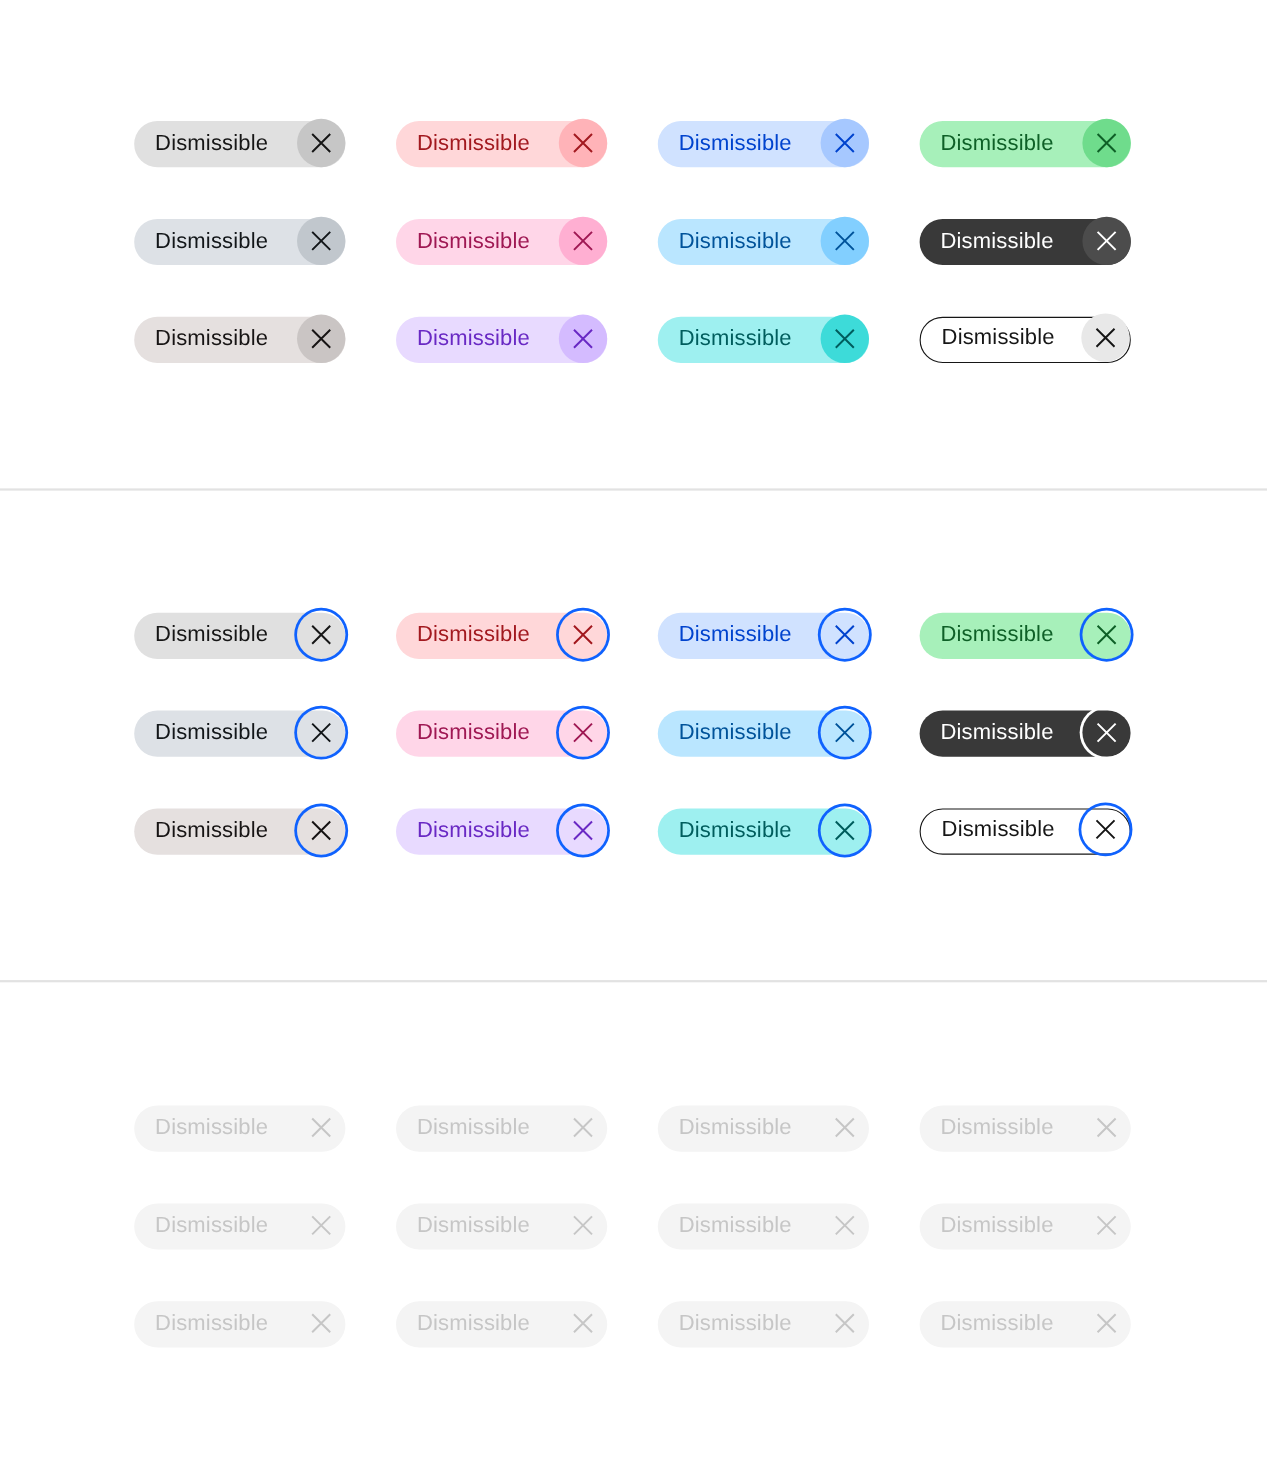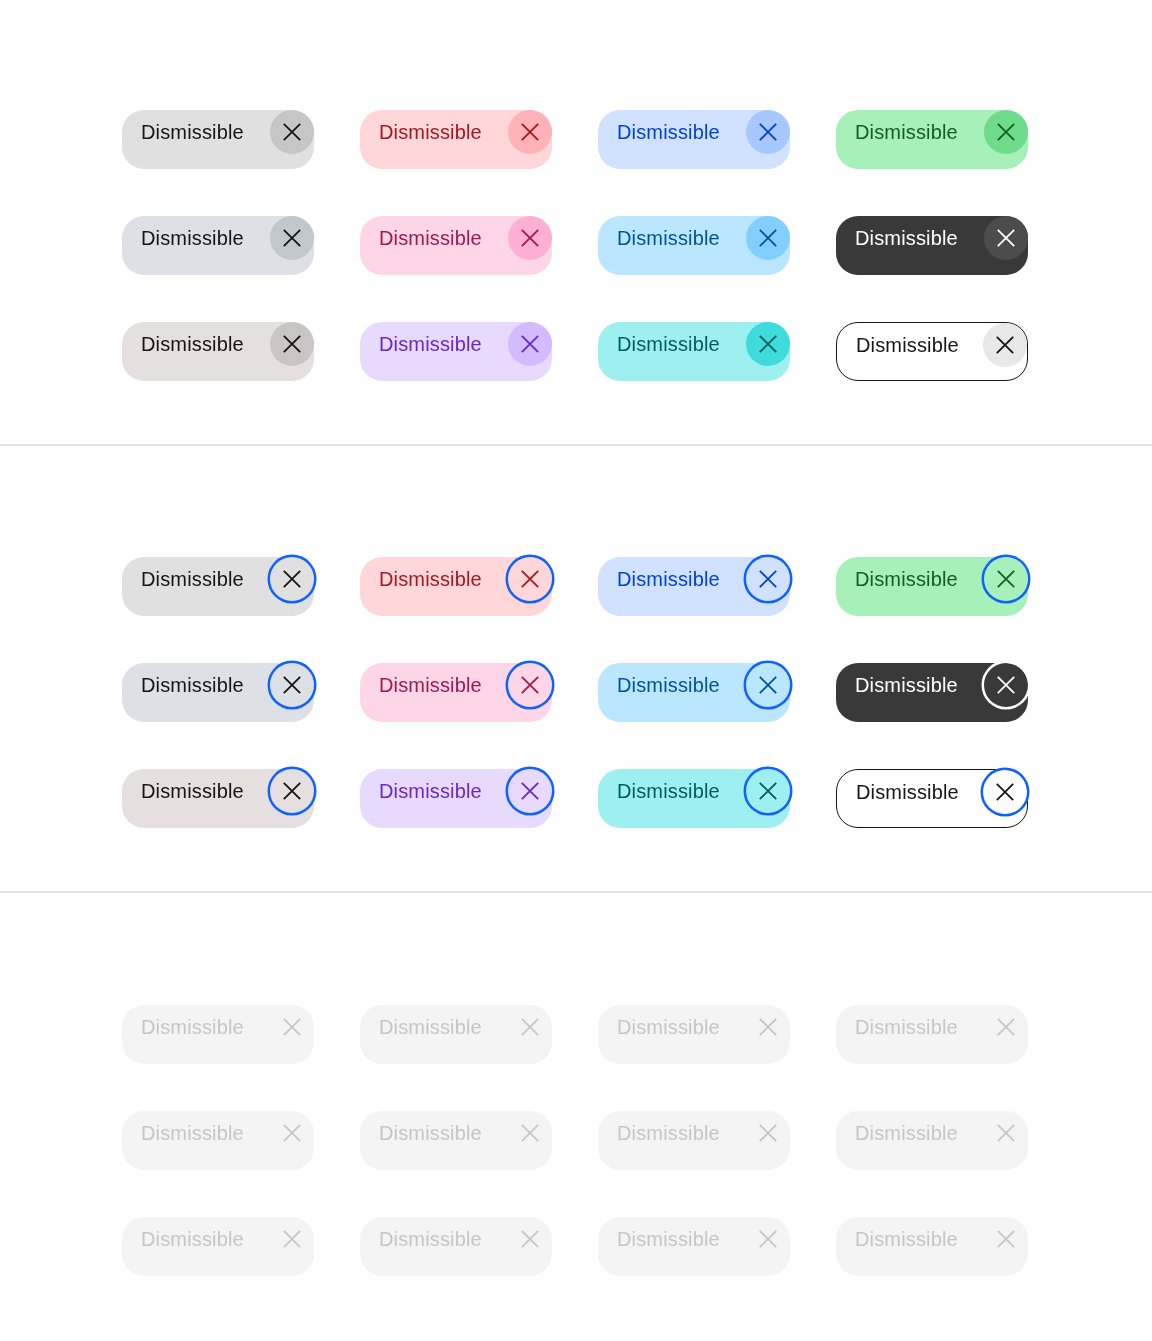--- a/index.html
+++ b/index.html
@@ -34,24 +34,24 @@
     height: 2px;
     background: #e2e2e2;
   }
   .divider-1 { top: 444px; }
   .divider-2 { top: 891px; }
 
   .tag {
     position: relative;
     box-sizing: border-box;
     width: 192px;
-    height: 59px;
+    height: 42px;
     border-radius: 22px;
     display: flex;
-    align-items: flex-start;
+    align-items: flex-end;
     justify-content: space-between;
     gap: 20px;
   }
   .tag-label {
     padding-left: 19px;
     font-size: 20px;
     letter-spacing: 0.15px;
     white-space: nowrap;
     line-height: 44px;
   }

